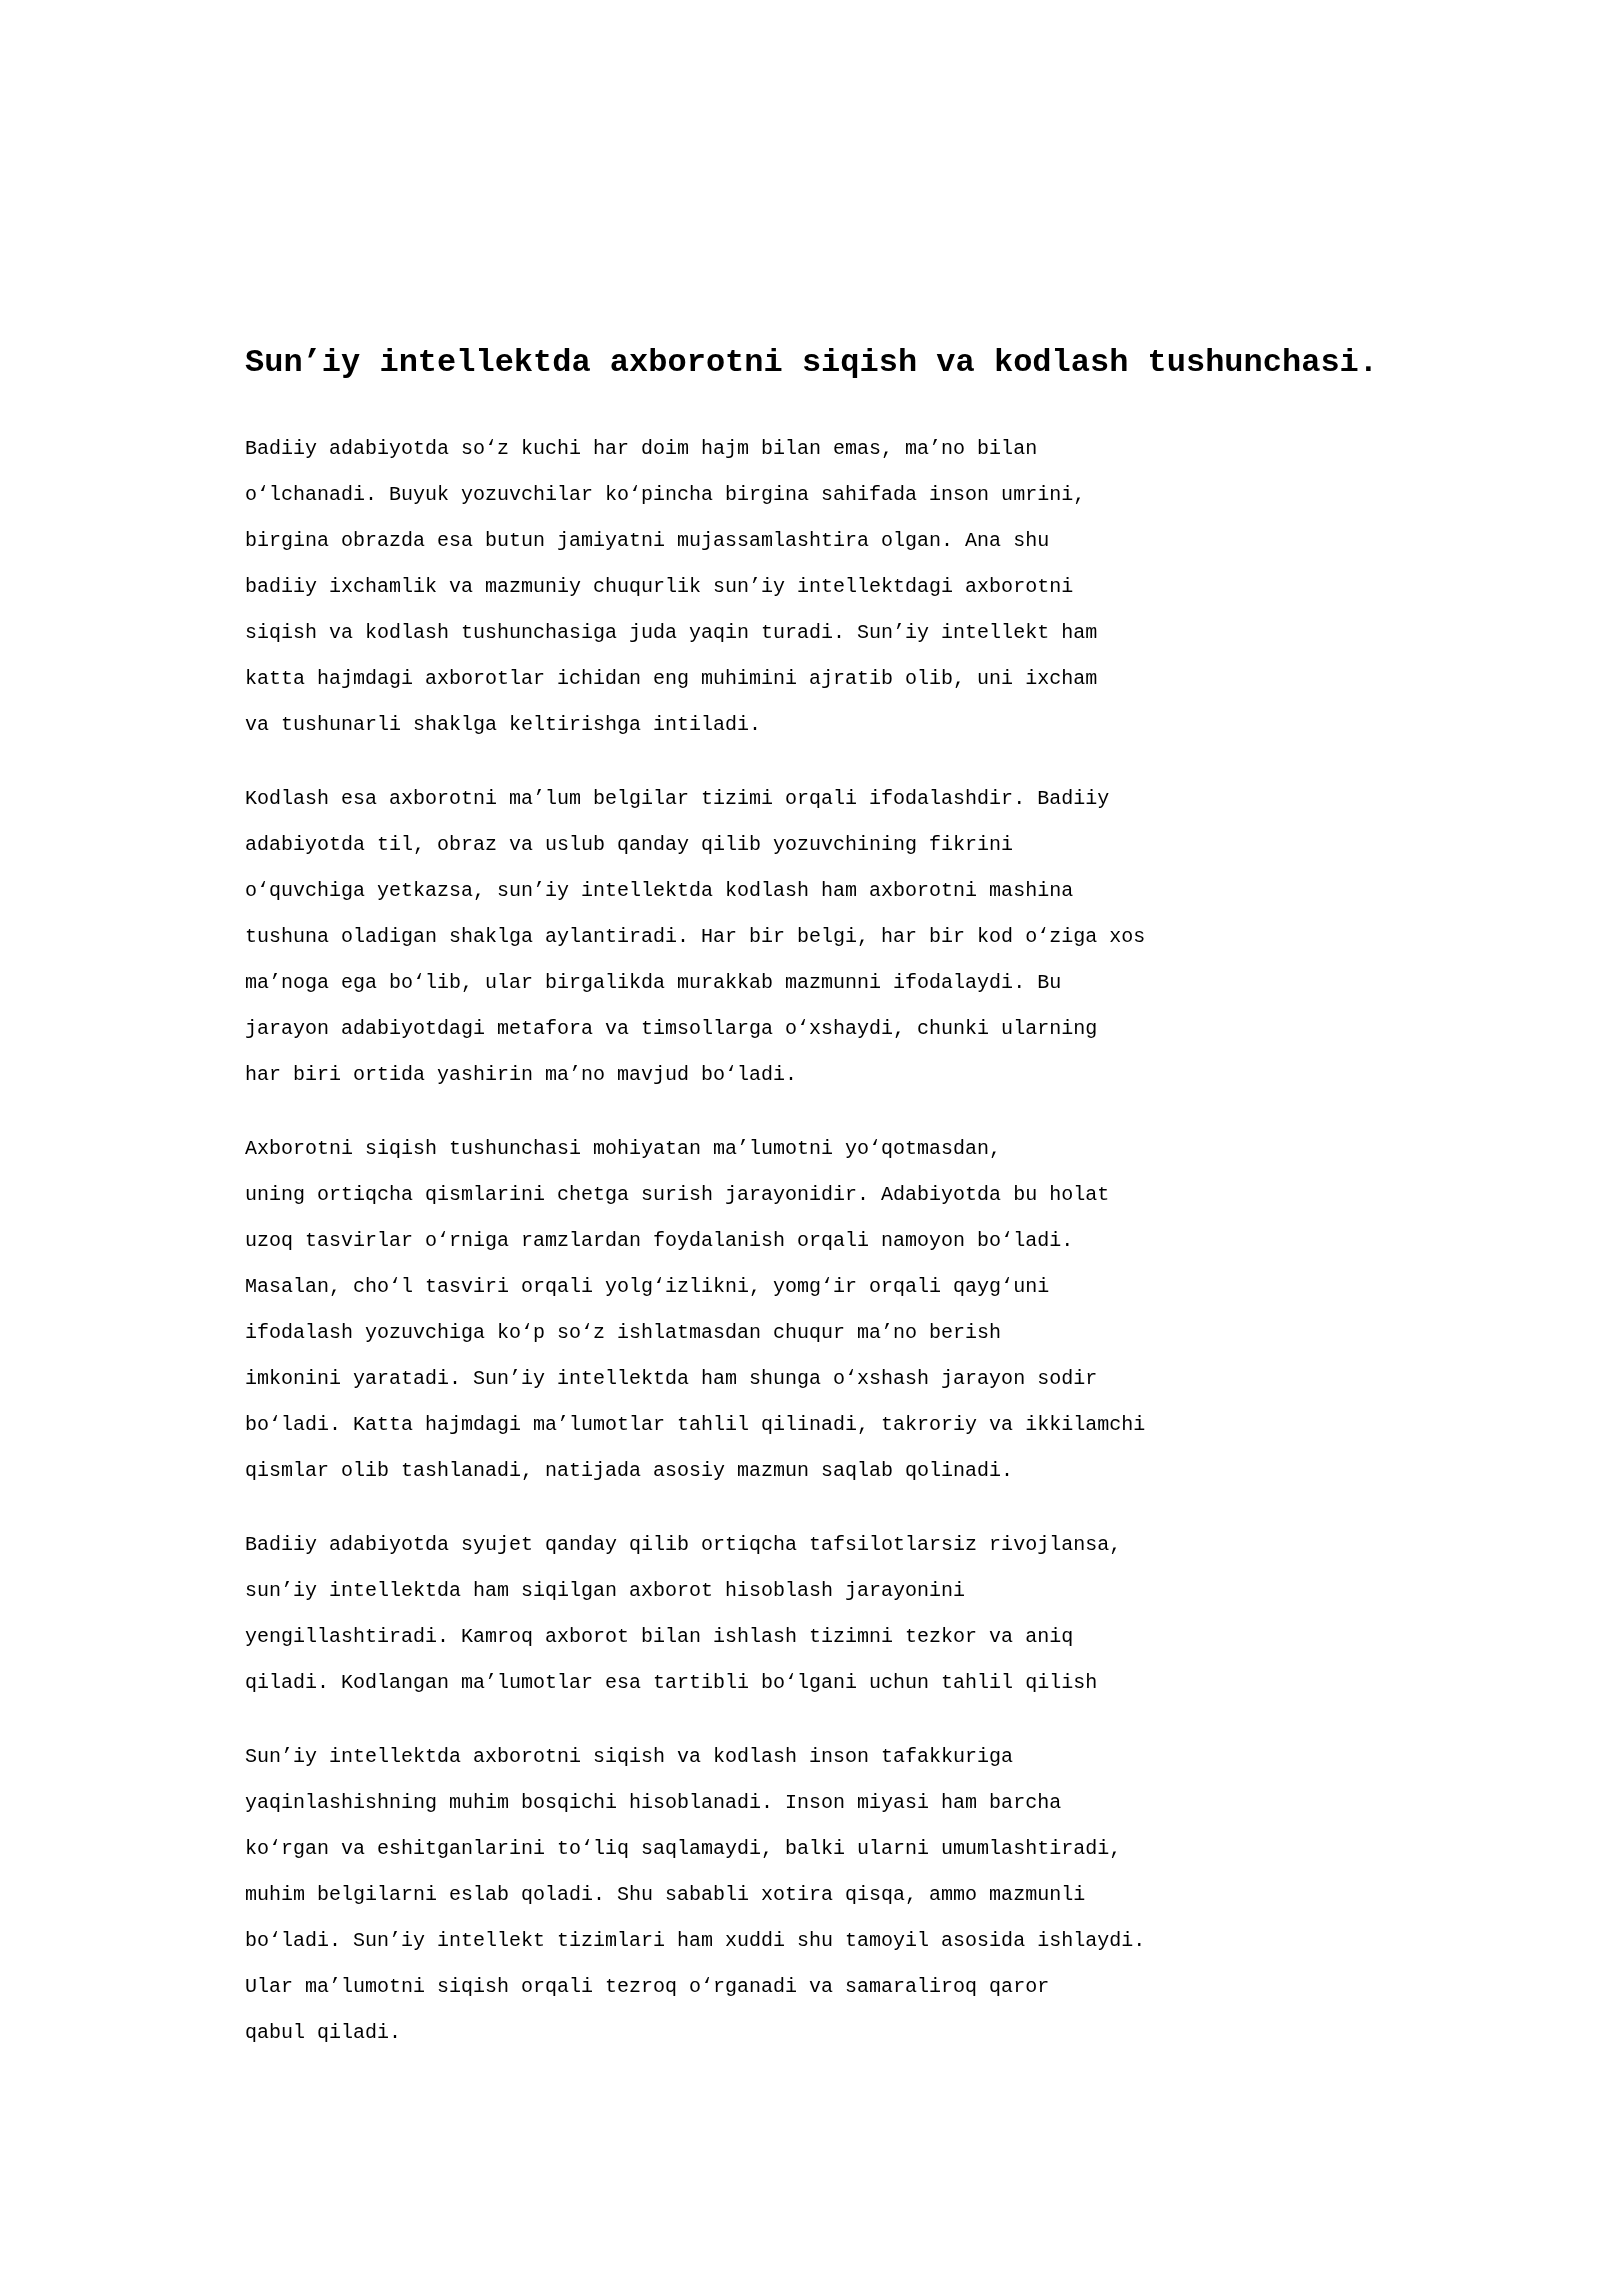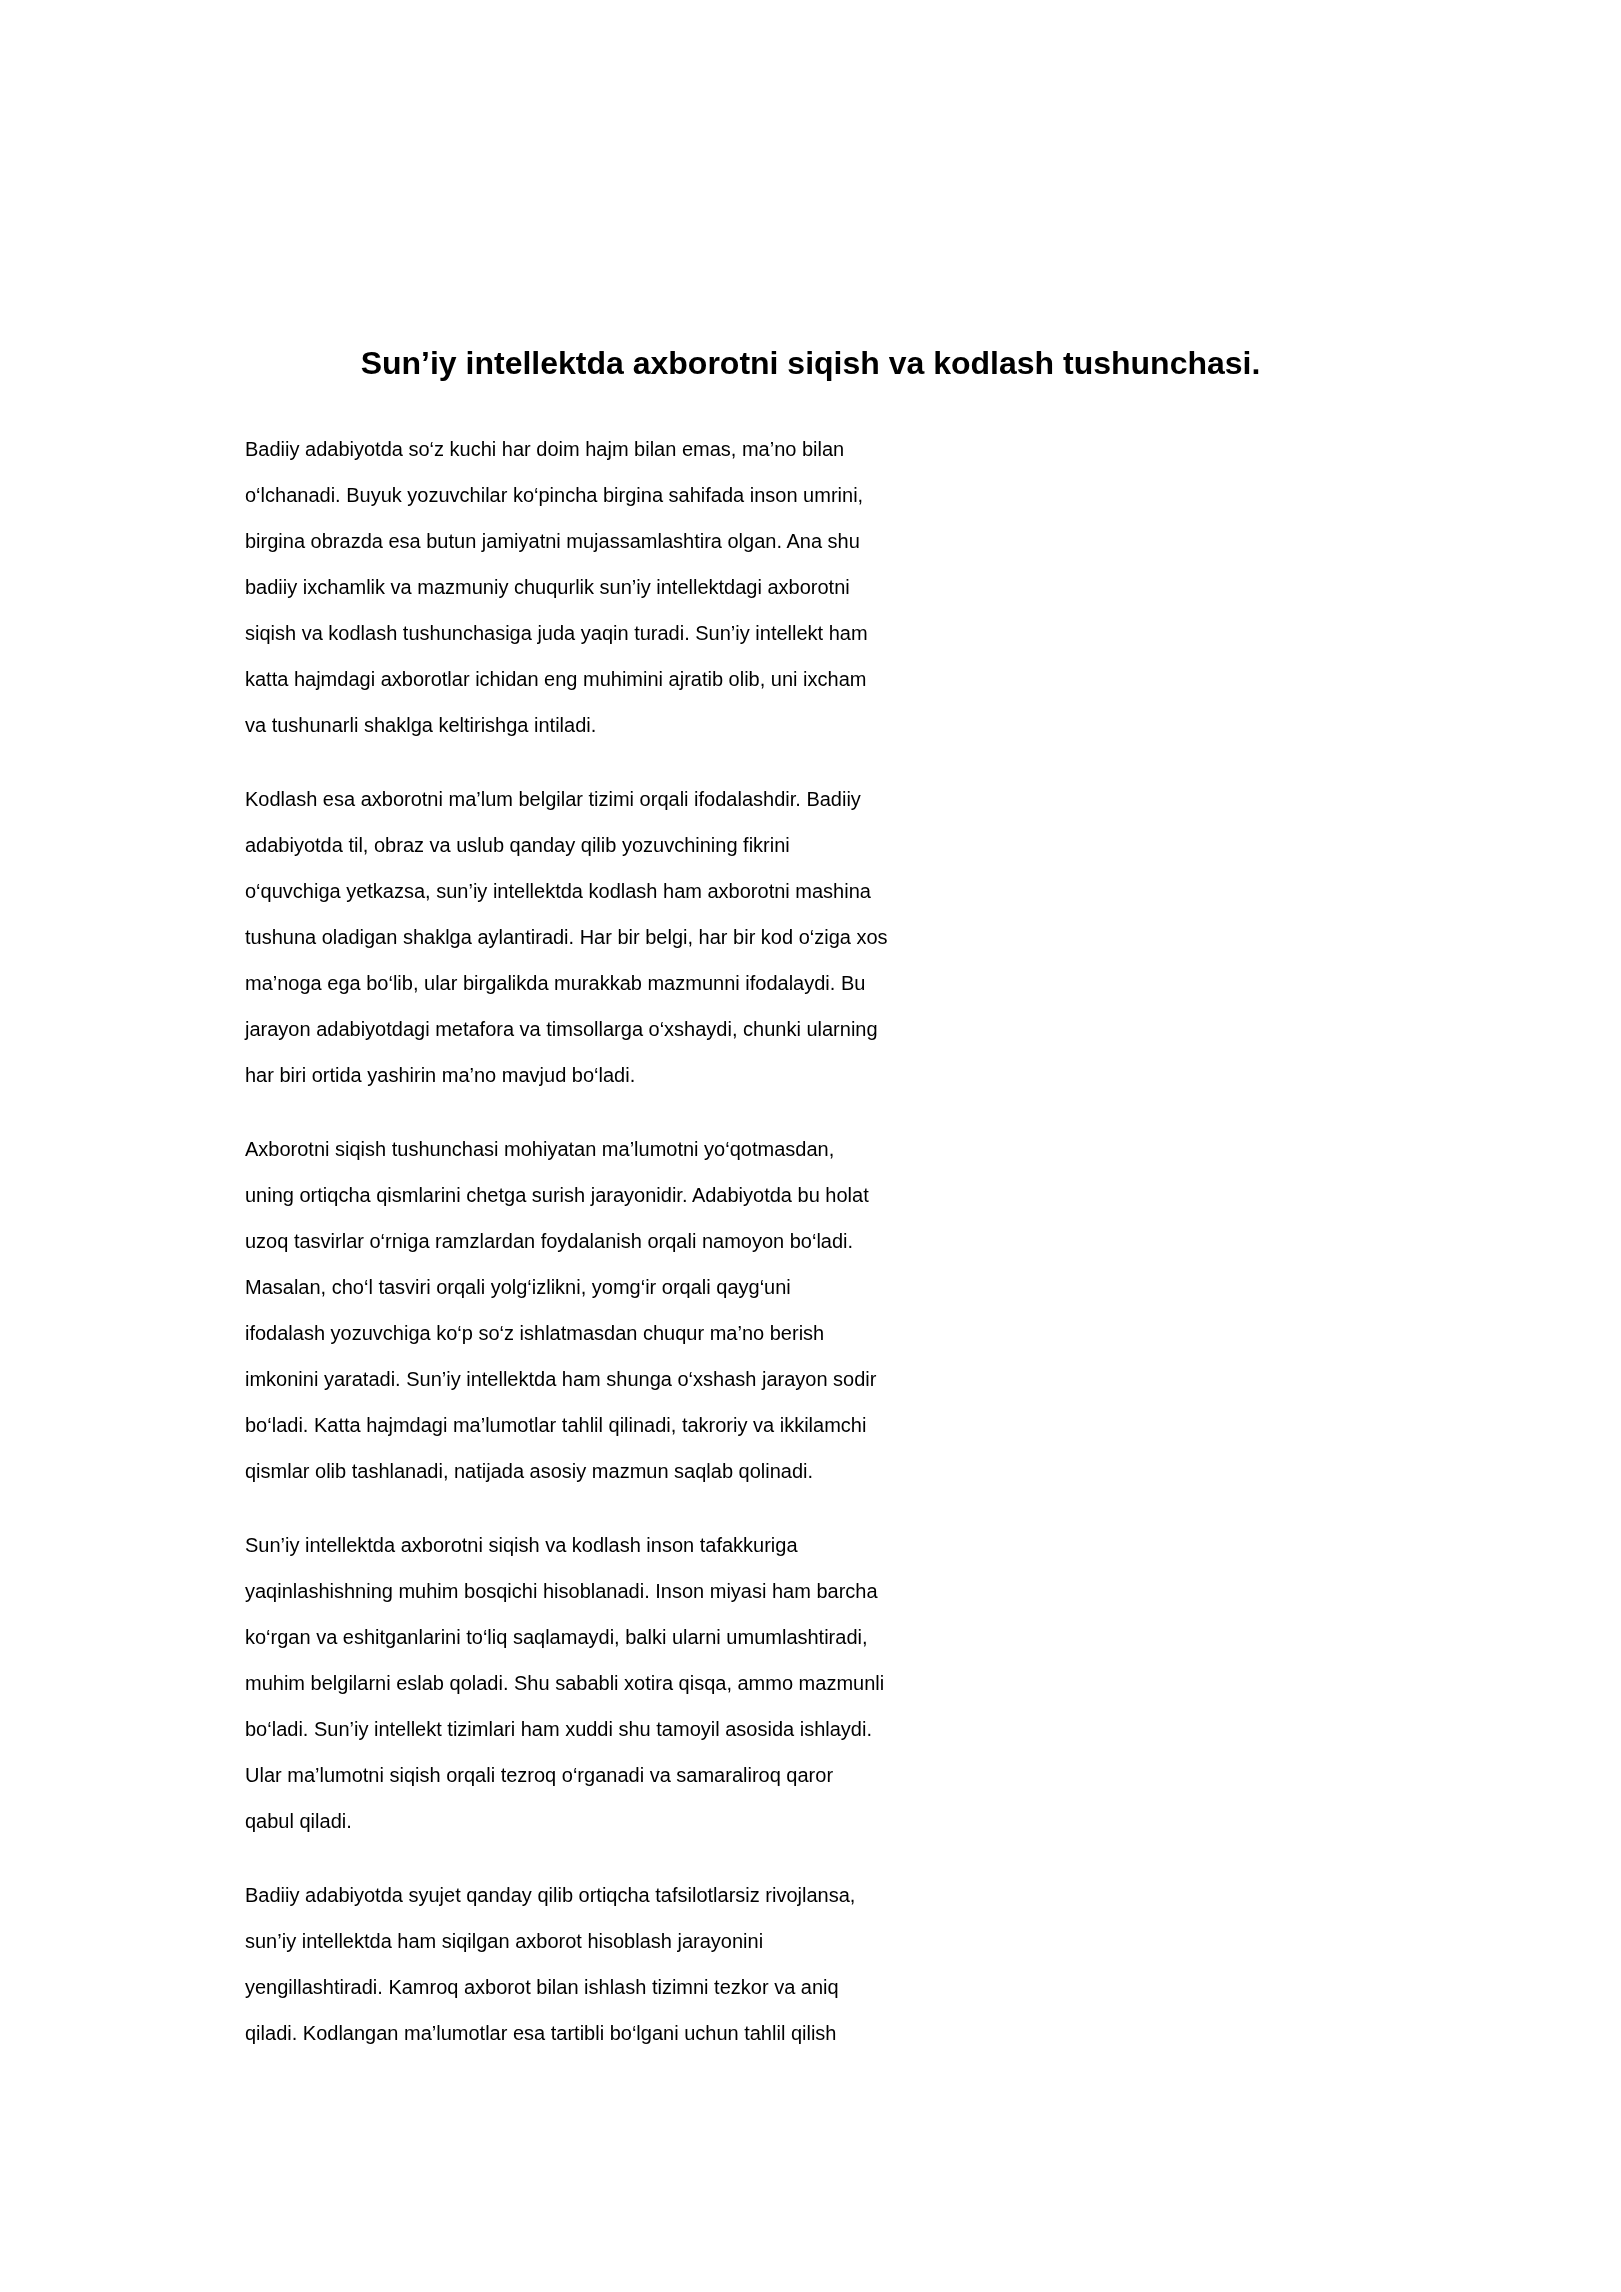--- a/index.html
+++ b/index.html
@@ -7,21 +7,21 @@
     padding: 0;
     background: #ffffff;
   }
   .page {
     position: relative;
     width: 1621px;
     height: 2293px;
     background: #ffffff;
     box-sizing: border-box;
     padding: 340px 245px 16px 245px;
-    font-family: Liberation Sans, sans-serif;
+    font-family: Liberation Mono, monospace;
     color: #000000;
     overflow: hidden;
   }
   .doc-title {
     font-size: 32px;
     line-height: 46px;
     font-weight: bold;
     text-align: center;
     margin: 0 0 40px 0;
     white-space: pre;
@@ -57,26 +57,26 @@
 
   <p class="doc-para">Axborotni siqish tushunchasi mohiyatan ma’lumotni yo‘qotmasdan,
 uning ortiqcha qismlarini chetga surish jarayonidir. Adabiyotda bu holat
 uzoq tasvirlar o‘rniga ramzlardan foydalanish orqali namoyon bo‘ladi.
 Masalan, cho‘l tasviri orqali yolg‘izlikni, yomg‘ir orqali qayg‘uni
 ifodalash yozuvchiga ko‘p so‘z ishlatmasdan chuqur ma’no berish
 imkonini yaratadi. Sun’iy intellektda ham shunga o‘xshash jarayon sodir
 bo‘ladi. Katta hajmdagi ma’lumotlar tahlil qilinadi, takroriy va ikkilamchi
 qismlar olib tashlanadi, natijada asosiy mazmun saqlab qolinadi.</p>
 
+  <p class="doc-para">Badiiy adabiyotda syujet qanday qilib ortiqcha tafsilotlarsiz rivojlansa,
+sun’iy intellektda ham siqilgan axborot hisoblash jarayonini
+yengillashtiradi. Kamroq axborot bilan ishlash tizimni tezkor va aniq
+qiladi. Kodlangan ma’lumotlar esa tartibli bo‘lgani uchun tahlil qilish</p>
+
   <p class="doc-para">Sun’iy intellektda axborotni siqish va kodlash inson tafakkuriga
 yaqinlashishning muhim bosqichi hisoblanadi. Inson miyasi ham barcha
 ko‘rgan va eshitganlarini to‘liq saqlamaydi, balki ularni umumlashtiradi,
 muhim belgilarni eslab qoladi. Shu sababli xotira qisqa, ammo mazmunli
 bo‘ladi. Sun’iy intellekt tizimlari ham xuddi shu tamoyil asosida ishlaydi.
 Ular ma’lumotni siqish orqali tezroq o‘rganadi va samaraliroq qaror
 qabul qiladi.</p>
-
-  <p class="doc-para">Badiiy adabiyotda syujet qanday qilib ortiqcha tafsilotlarsiz rivojlansa,
-sun’iy intellektda ham siqilgan axborot hisoblash jarayonini
-yengillashtiradi. Kamroq axborot bilan ishlash tizimni tezkor va aniq
-qiladi. Kodlangan ma’lumotlar esa tartibli bo‘lgani uchun tahlil qilish</p>
 </div>
 
 
 </body></html>

